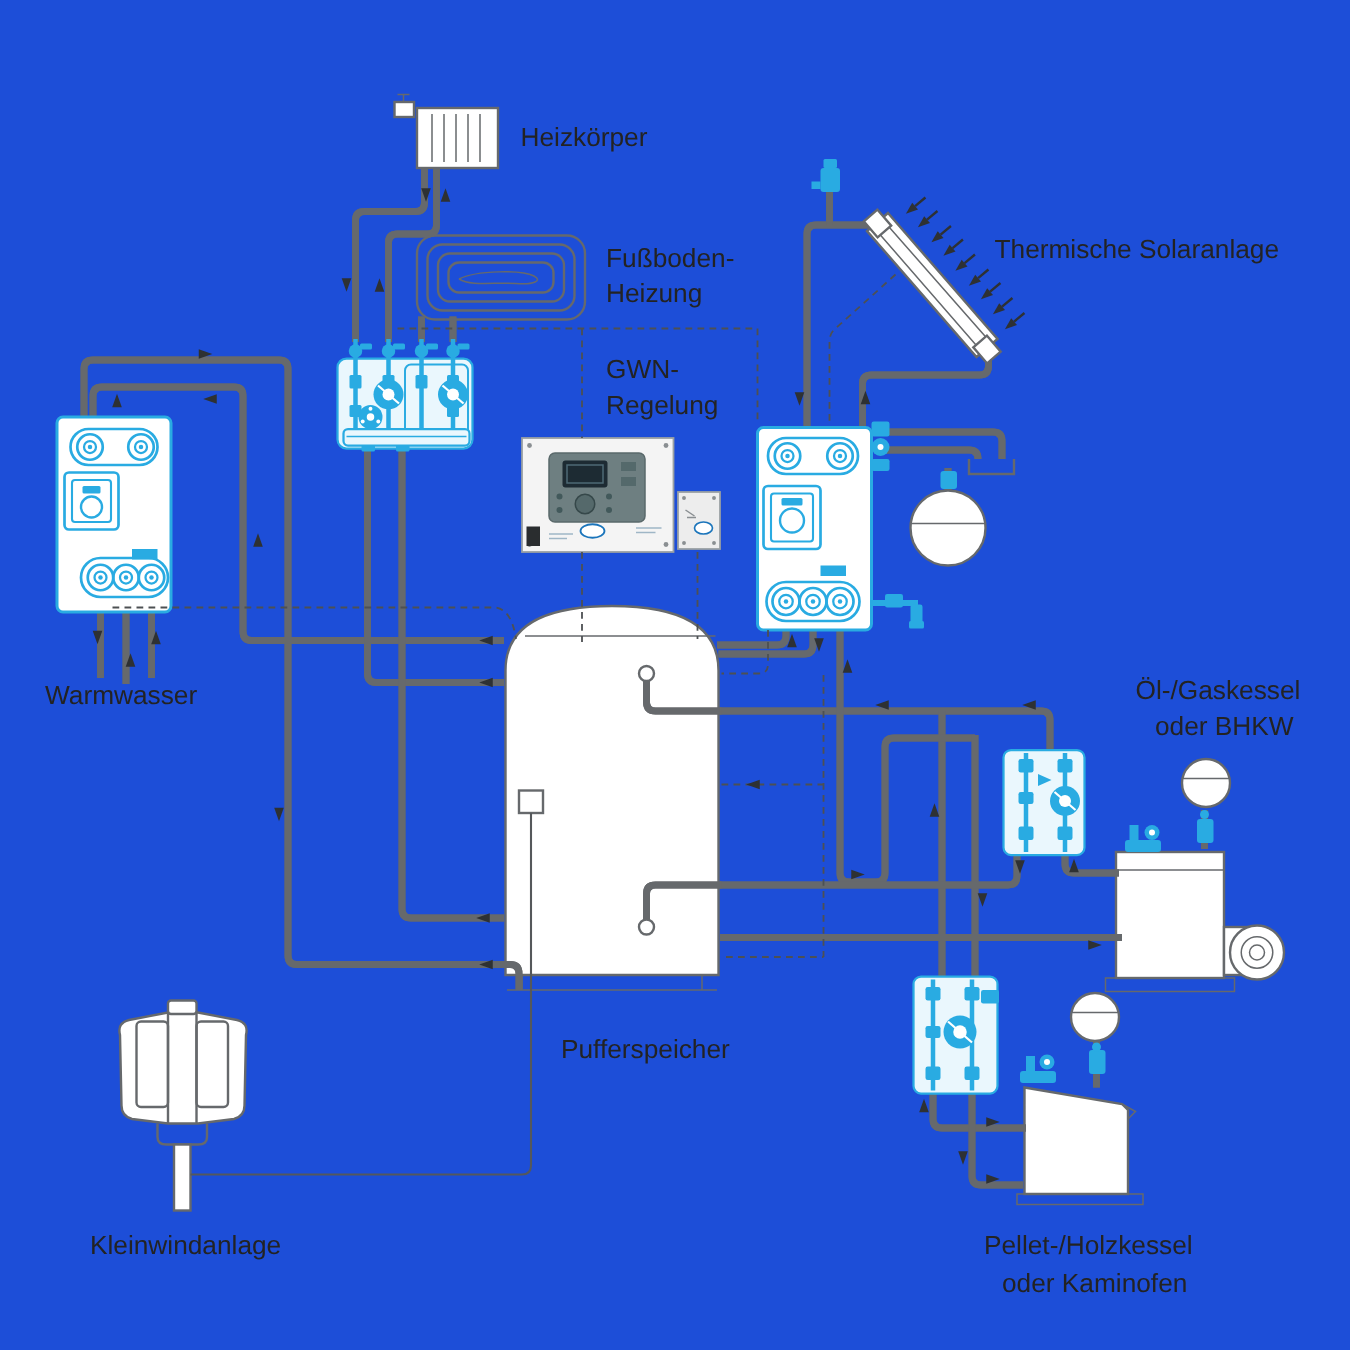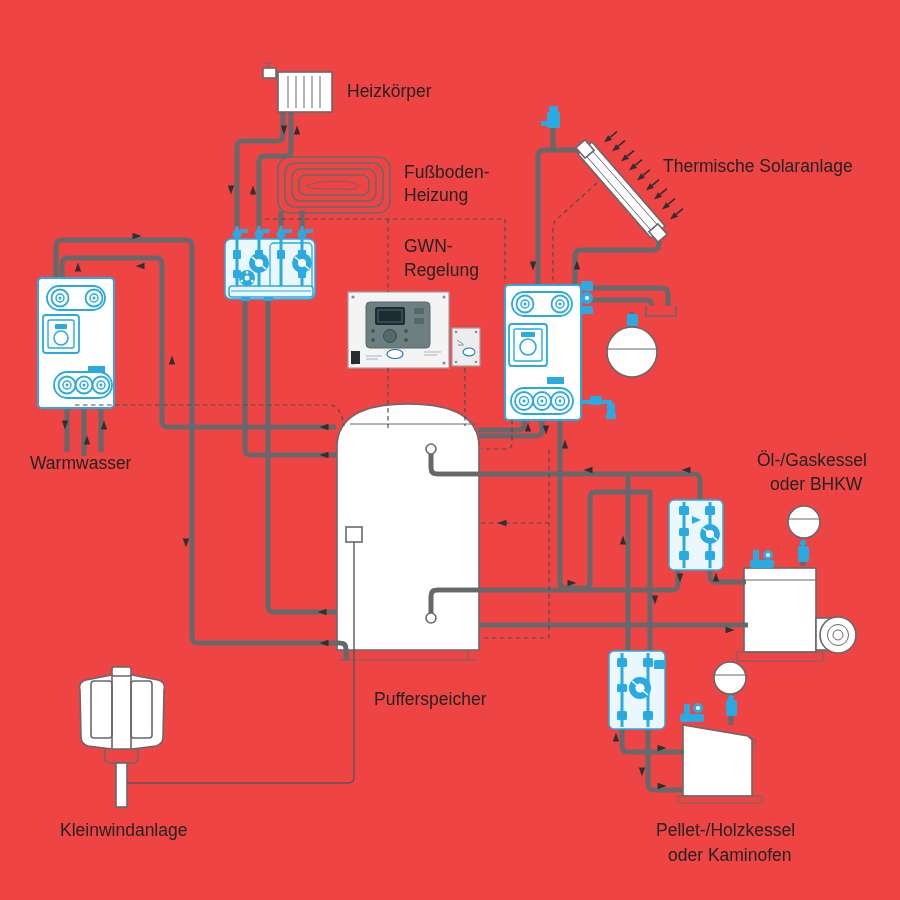--- a/index.html
+++ b/index.html
@@ -1,16 +1,16 @@
 <!DOCTYPE html>
 <html><head>
 <meta charset="utf-8">
 <style>
   html,body{margin:0;padding:0;background:#fff;}
-  .stage{width:900px;height:900px;position:relative;background:#ef4444;overflow:hidden;}
+  .stage{width:900px;height:900px;position:relative;background:#1d4ed8;overflow:hidden;}
   svg{display:block;}
   text{font-family:"Liberation Sans",sans-serif;fill:#232323;font-size:17.5px;}
   .po{fill:none;stroke:#66696c;stroke-width:4.6;}
   .pi{fill:none;stroke:#ffffff;stroke-width:2.4;}
   .thin{fill:none;stroke:#66696c;stroke-width:1.6;}
   .thin1{fill:none;stroke:#66696c;stroke-width:1;}
   .wire{fill:none;stroke:#55585b;stroke-width:1.4;}
   .dash{fill:none;stroke:#4d5053;stroke-width:1.2;stroke-dasharray:4.5 3.5;}
   .comp{fill:#fff;stroke:#66696c;stroke-width:1.6;}
   .arrow{fill:#2e3133;stroke:none;}

